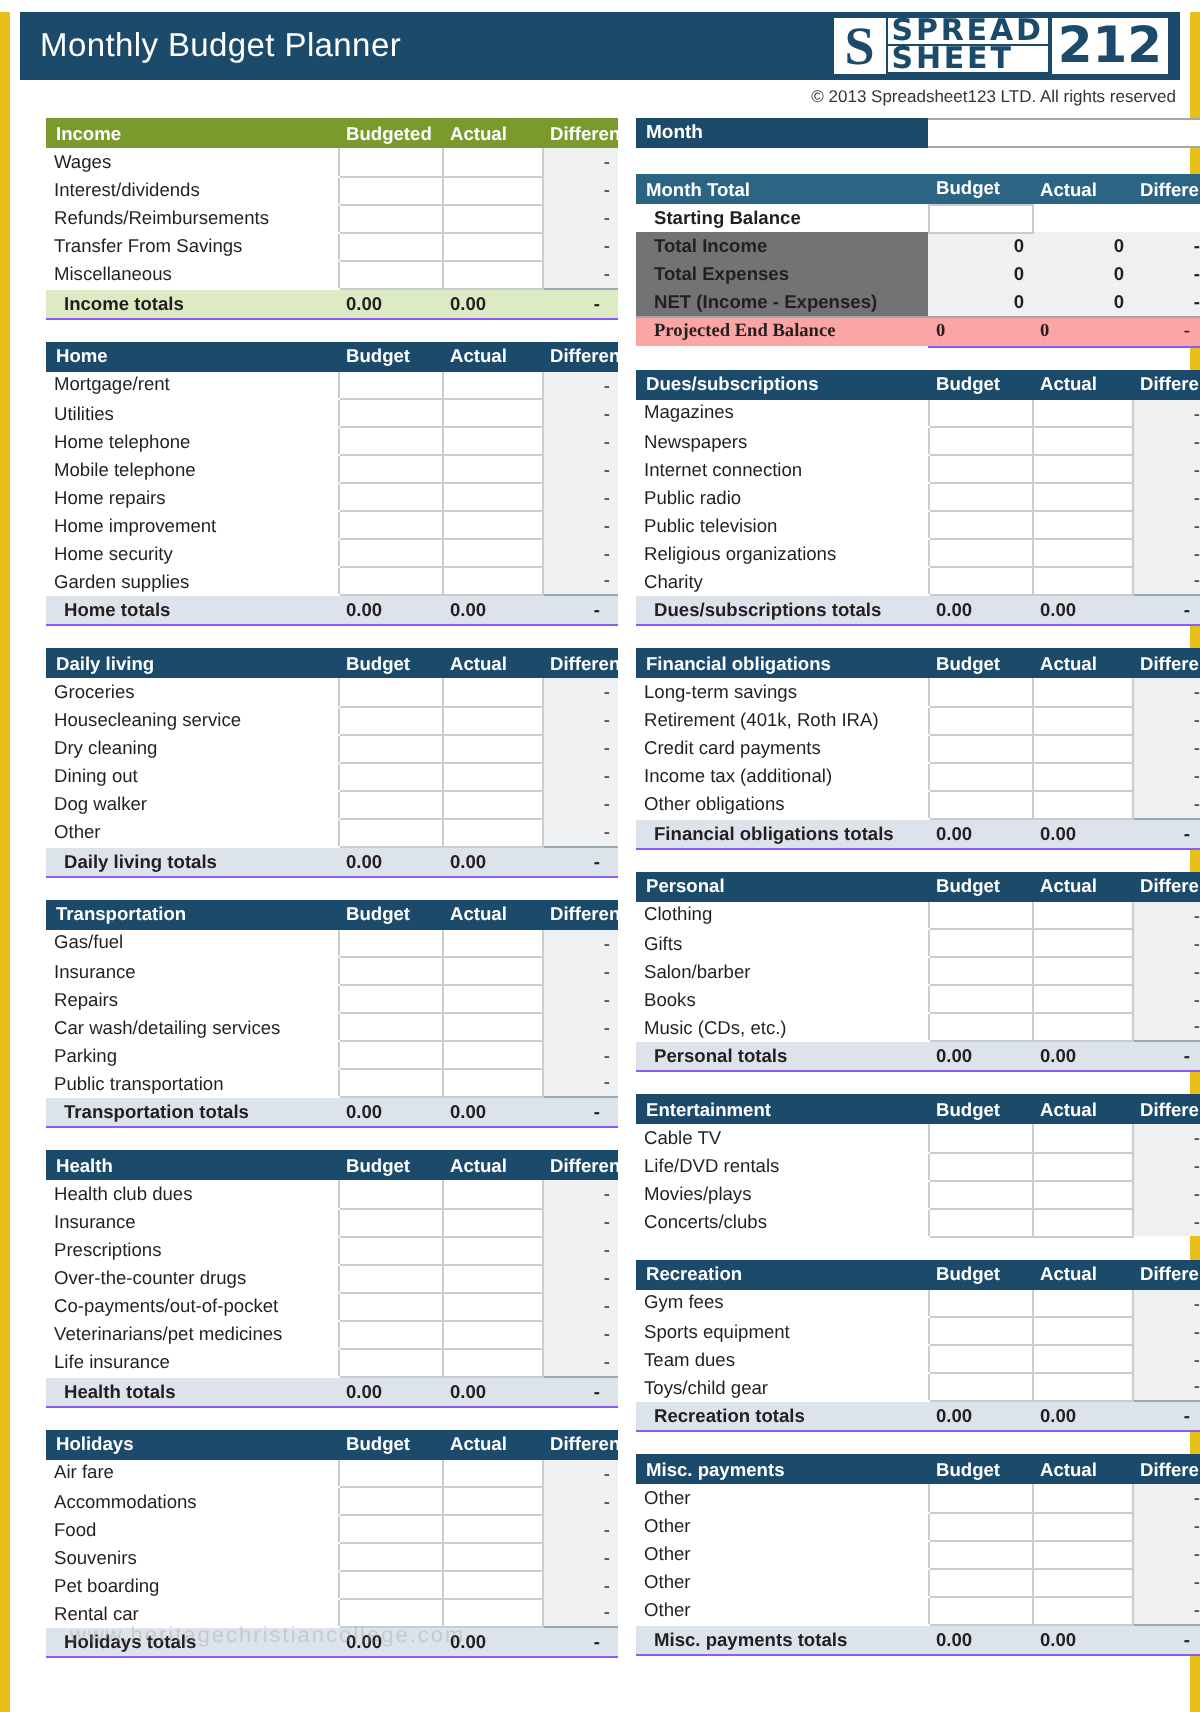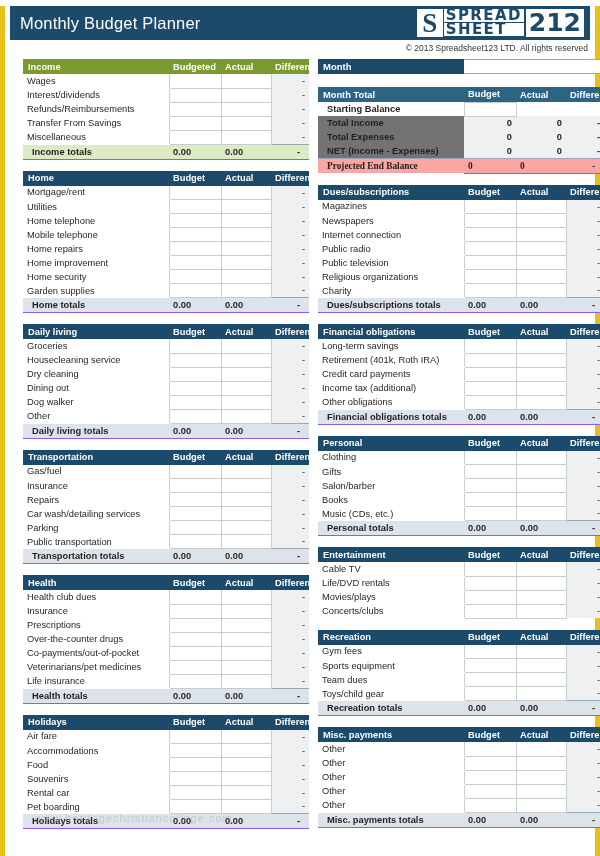--- a/index.html
+++ b/index.html
@@ -561,27 +561,27 @@
               <td class="val">&nbsp;</td>
               <td class="diff">-</td>
             </tr>
             <tr>
               <td class="name">Souvenirs</td>
               <td class="val">&nbsp;</td>
               <td class="val">&nbsp;</td>
               <td class="diff">-</td>
             </tr>
             <tr>
+              <td class="name">Pet boarding</td>
+              <td class="val">&nbsp;</td>
+              <td class="val">&nbsp;</td>
+              <td class="diff">-</td>
+            </tr>
+            <tr>
               <td class="name">Rental car</td>
-              <td class="val">&nbsp;</td>
-              <td class="val">&nbsp;</td>
-              <td class="diff">-</td>
-            </tr>
-            <tr>
-              <td class="name">Pet boarding</td>
               <td class="val">&nbsp;</td>
               <td class="val">&nbsp;</td>
               <td class="diff">-</td>
             </tr>
             <tr class="totals">
               <td class="name">Holidays totals</td>
               <td>0.00</td>
               <td>0.00</td>
               <td class="diff">-</td>
             </tr>

